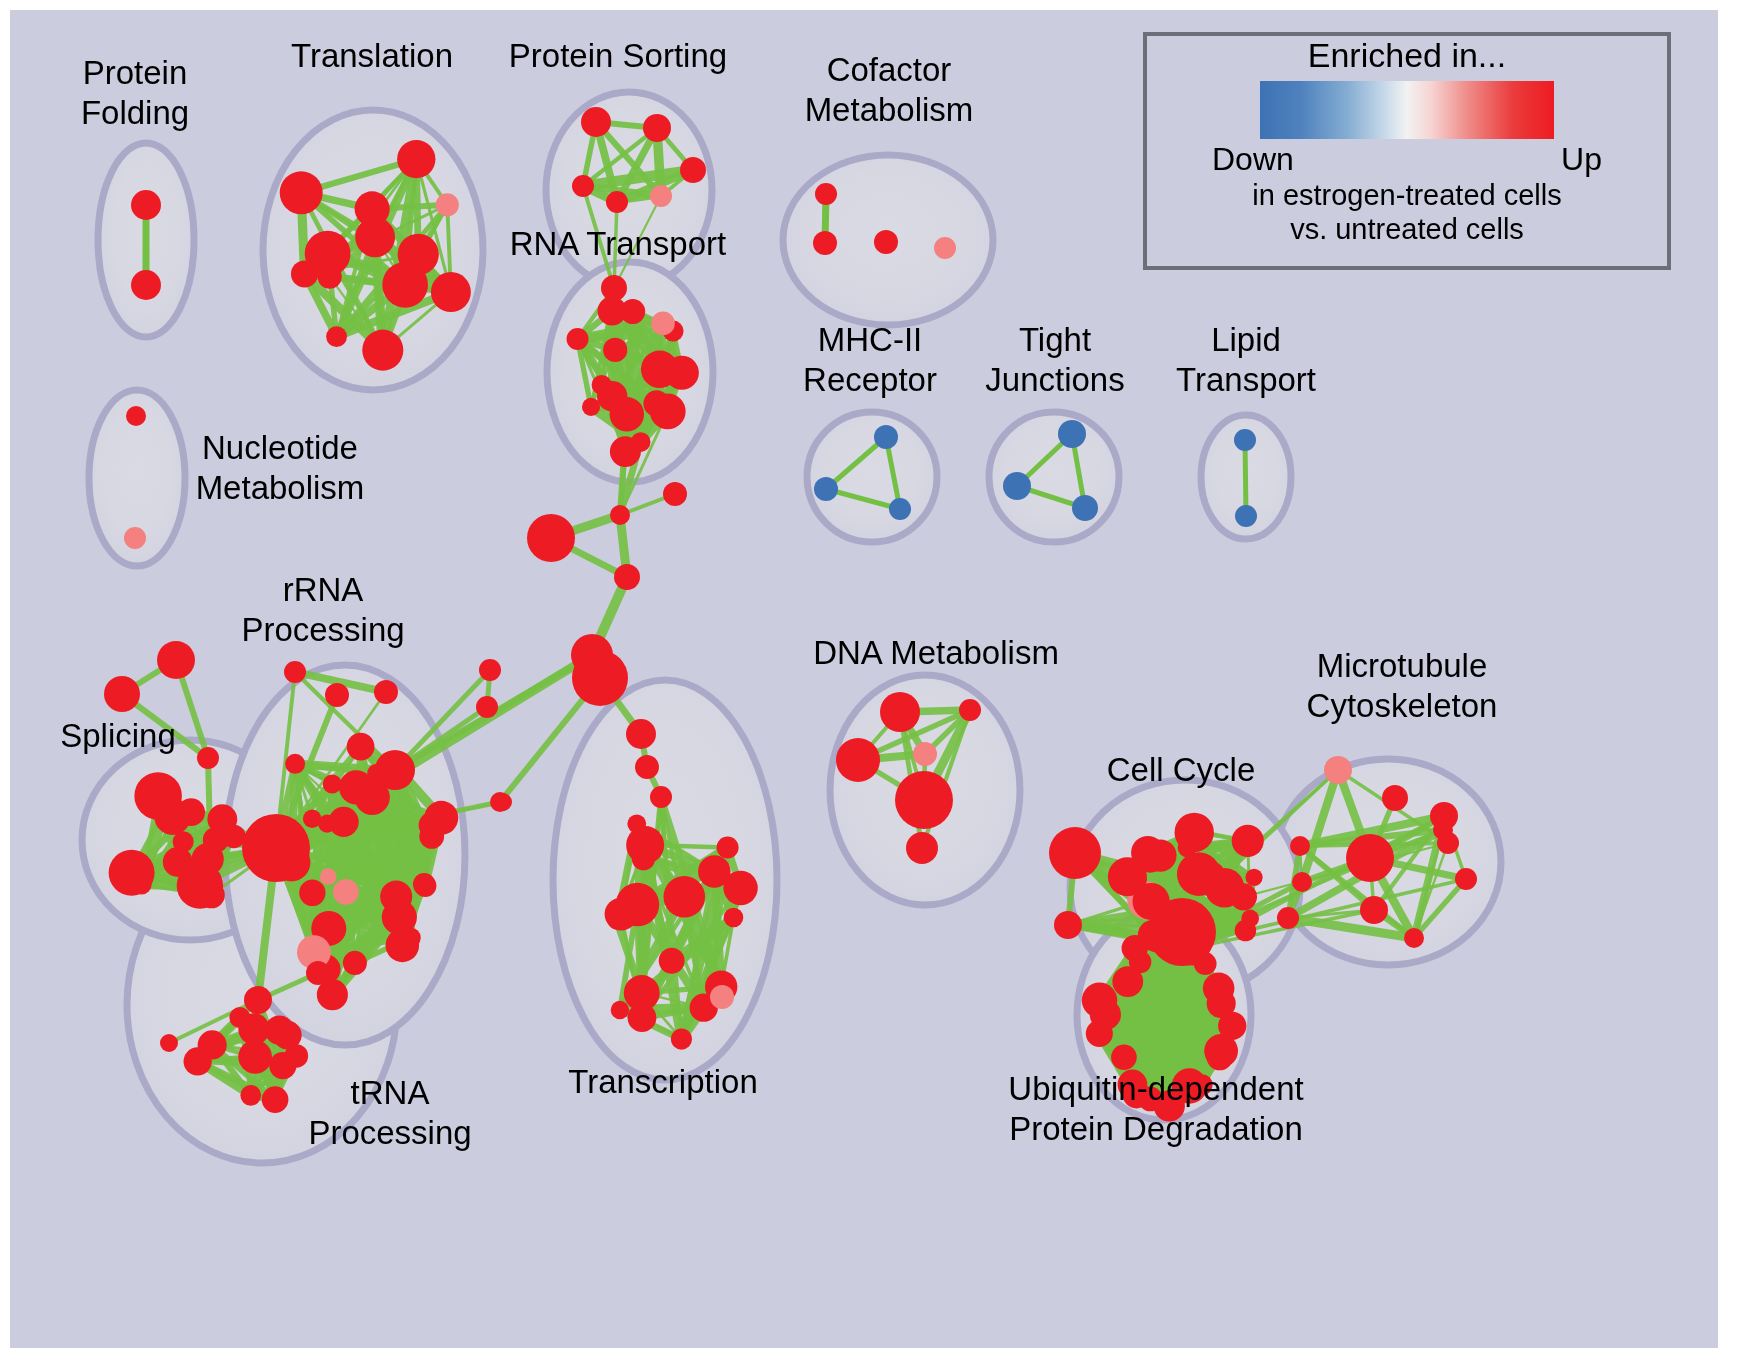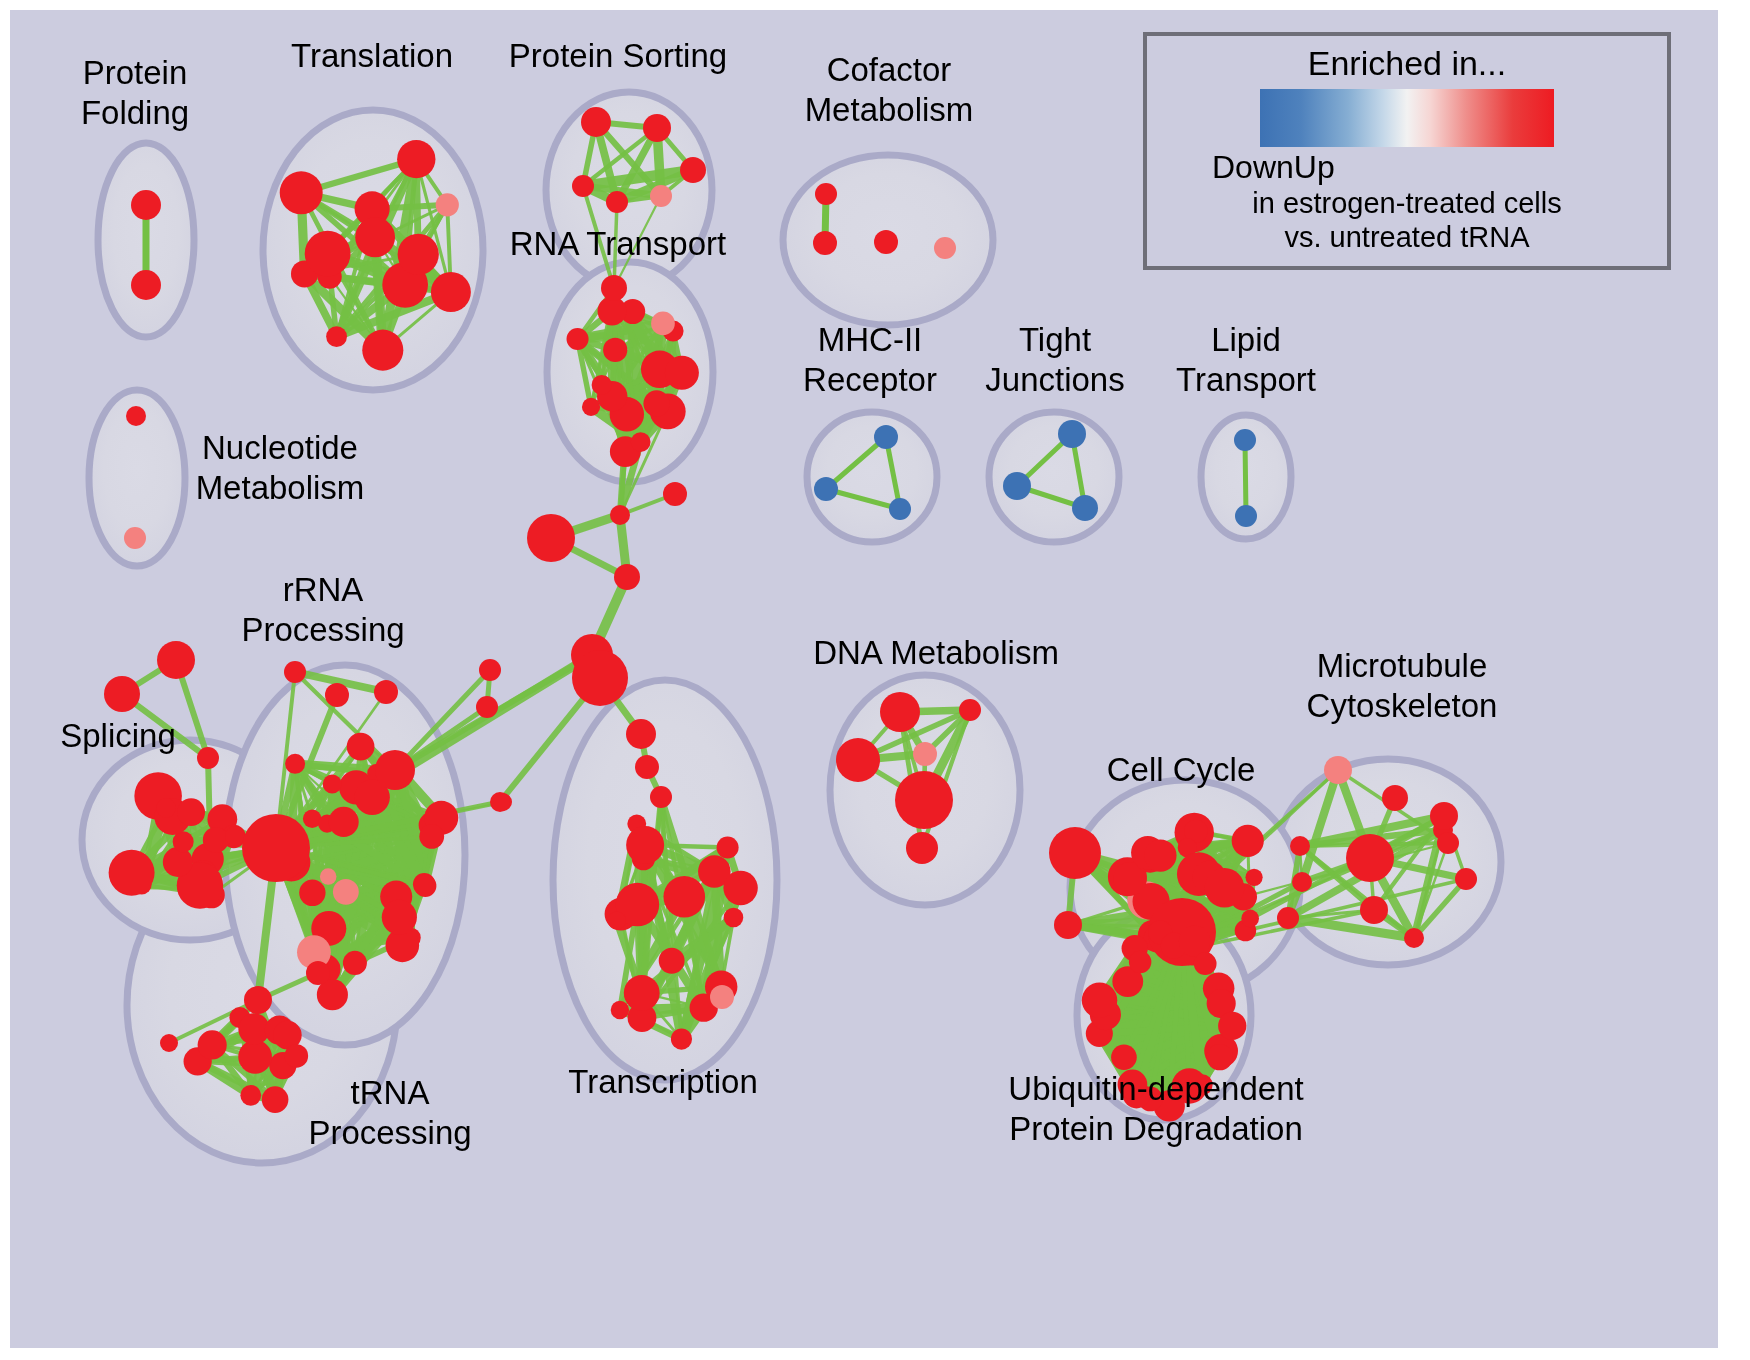--- a/index.html
+++ b/index.html
@@ -52,38 +52,39 @@
     top: 32px;
     width: 528px;
     height: 238px;
     box-sizing: border-box;
     background: #ccccdf;
     border: 4px solid #6e6e78;
     display: flex;
     flex-direction: column;
     align-items: center;
     justify-content: flex-start;
-    padding-top: 8px;
+    padding-top: 0;
   }
   #legend-title {
     font-size: 34px;
     color: #000;
     line-height: 1.15;
     margin: 0 0 6px 0;
   }
   #legend-bar {
     width: 294px;
     height: 58px;
     background: linear-gradient(to right,
       #3d72b4 0%, #4f82bd 14%, #86aed3 30%, #c5d8e9 42%,
       #f2f2f2 50%, #f6d5d3 58%, #ef8f8c 70%, #ea3c3c 86%, #ee1b22 100%);
   }
   #legend-endpoints {
     width: 390px;
     display: flex;
+    justify-content: space-between;
     font-size: 32px;
     color: #000;
     margin-top: 2px;
   }
   .legend-sub {
     font-size: 29px;
     color: #000;
     line-height: 1.18;
     text-align: right;
   }
@@ -1509,16 +1510,16 @@
   </svg>
 
   <div id="legend">
     <div id="legend-title">Enriched in...</div>
     <div id="legend-bar"></div>
     <div id="legend-endpoints">
       <span>Down</span>
       <span>Up</span>
     </div>
     <div class="legend-sub">in estrogen-treated cells</div>
-    <div class="legend-sub">vs. untreated tRNA</div>
+    <div class="legend-sub">vs. untreated cells</div>
   </div>
 
 </div>
 
 </body></html>

